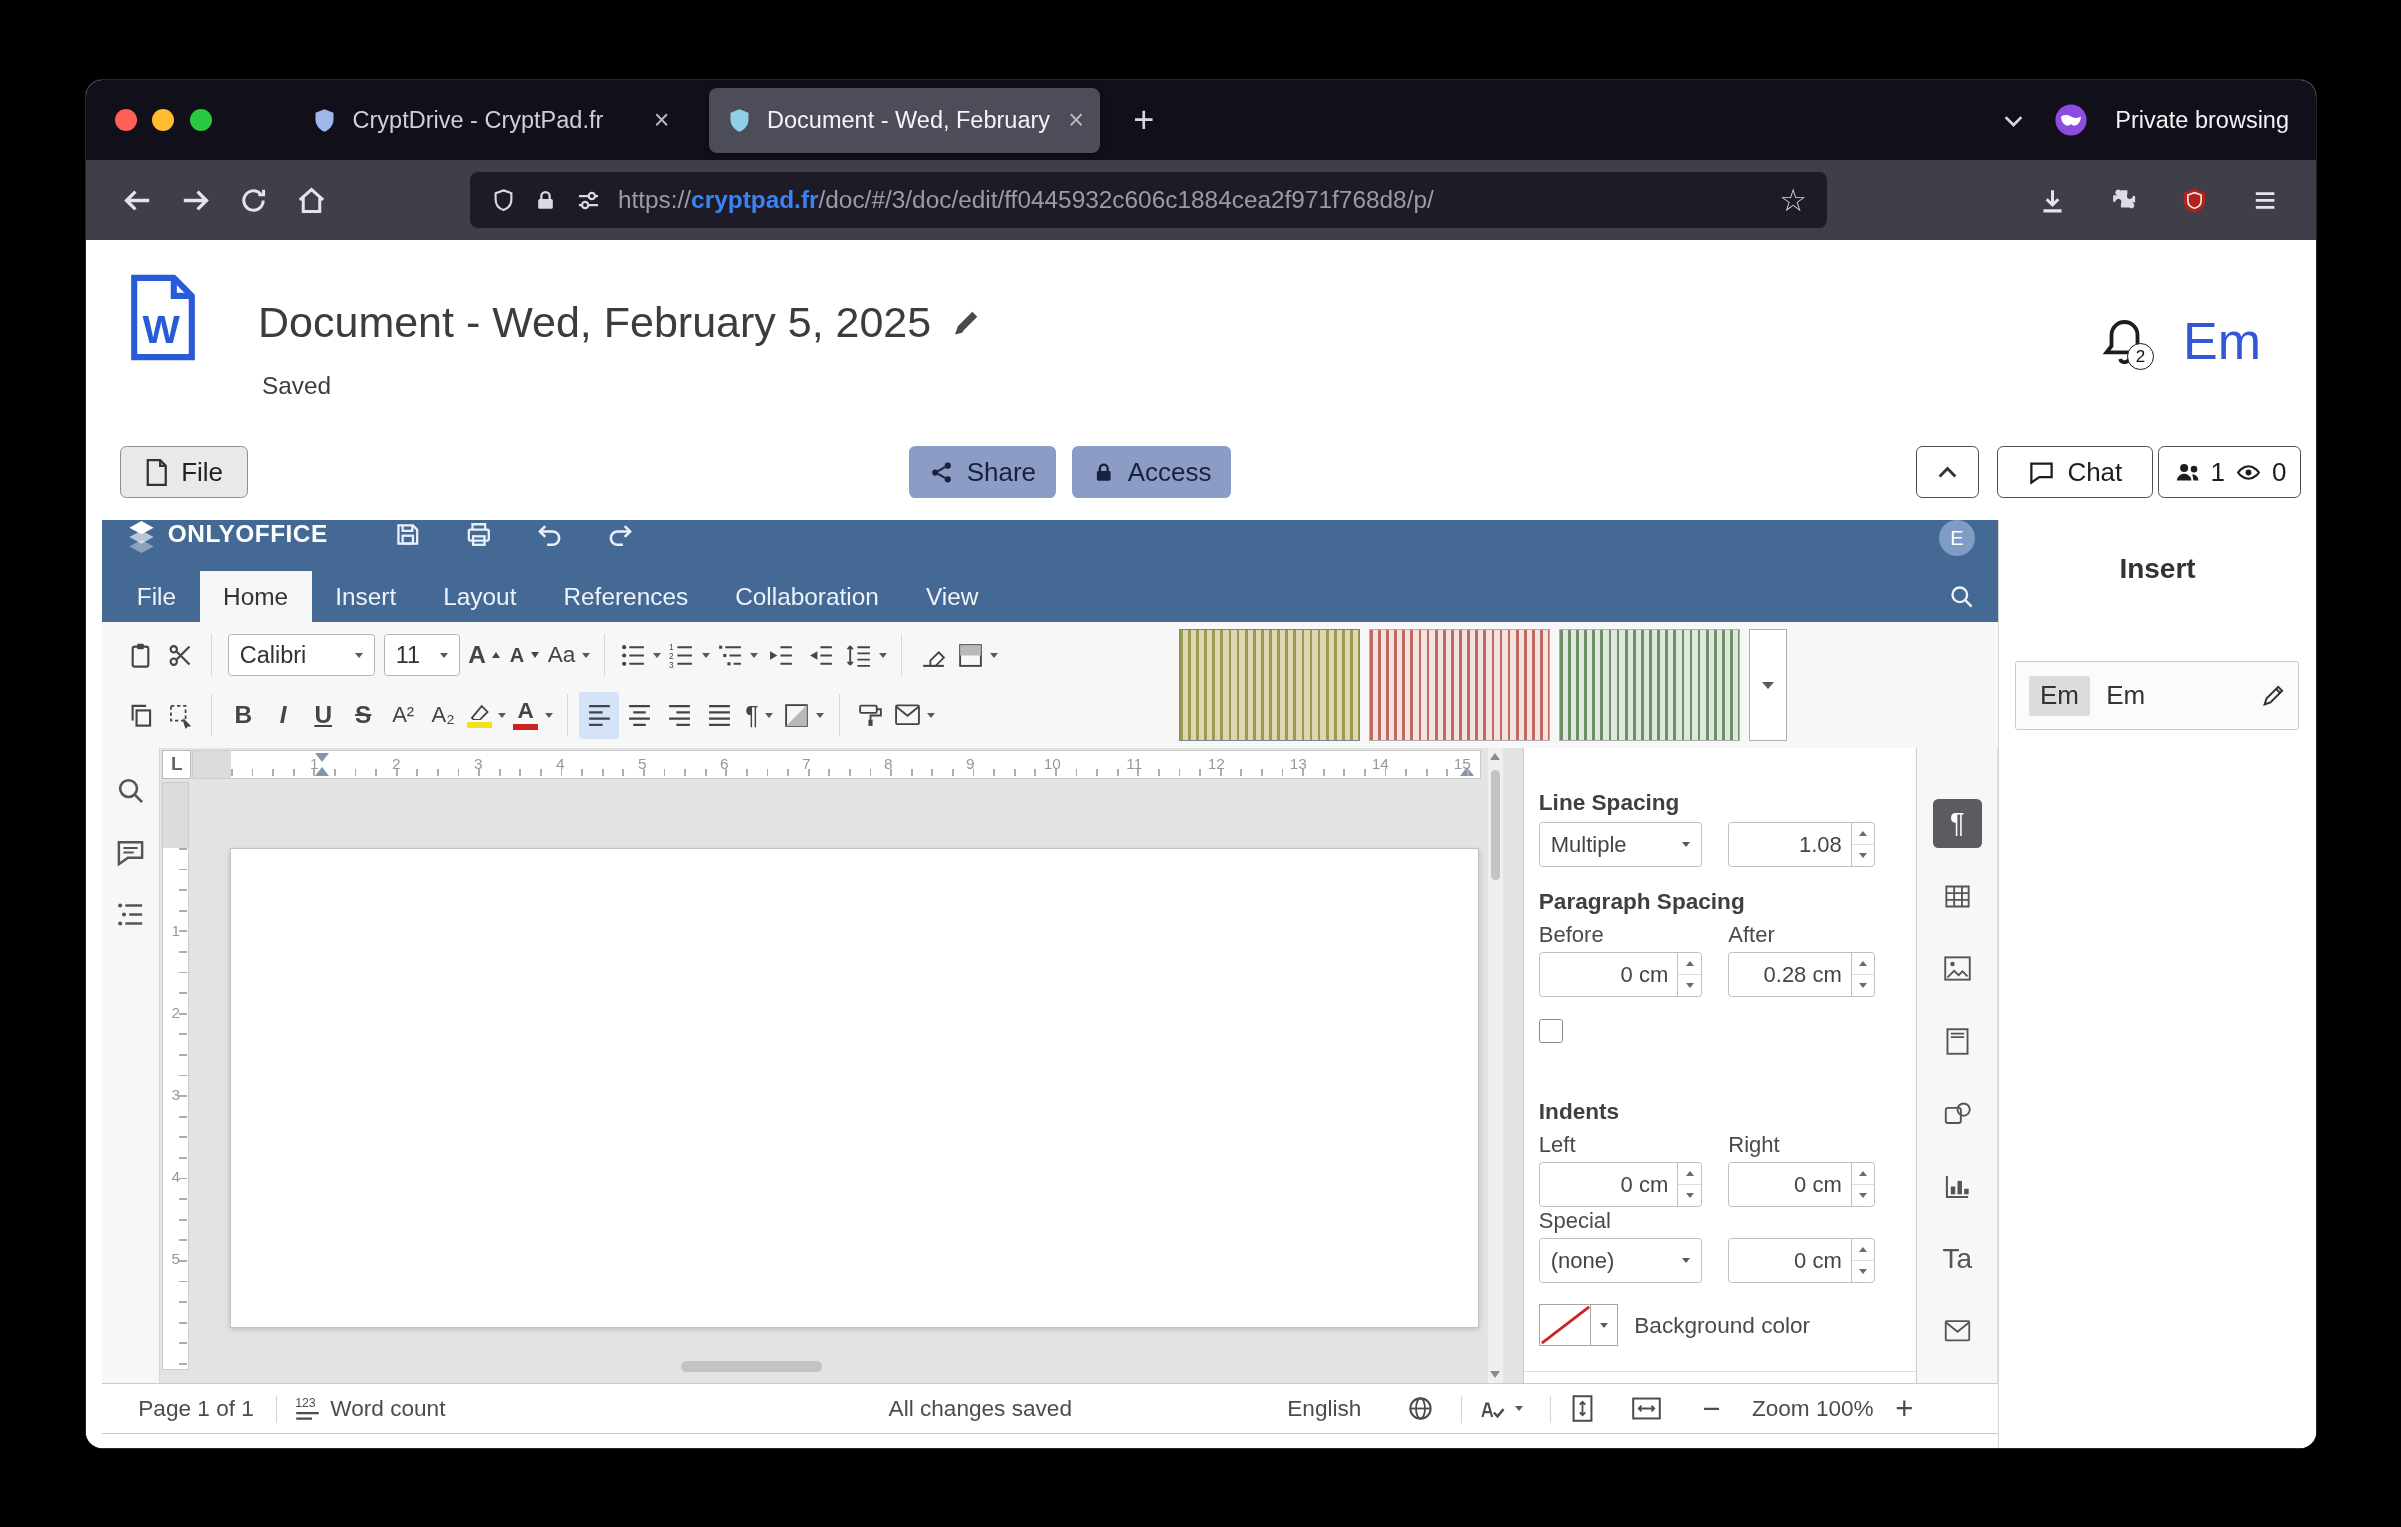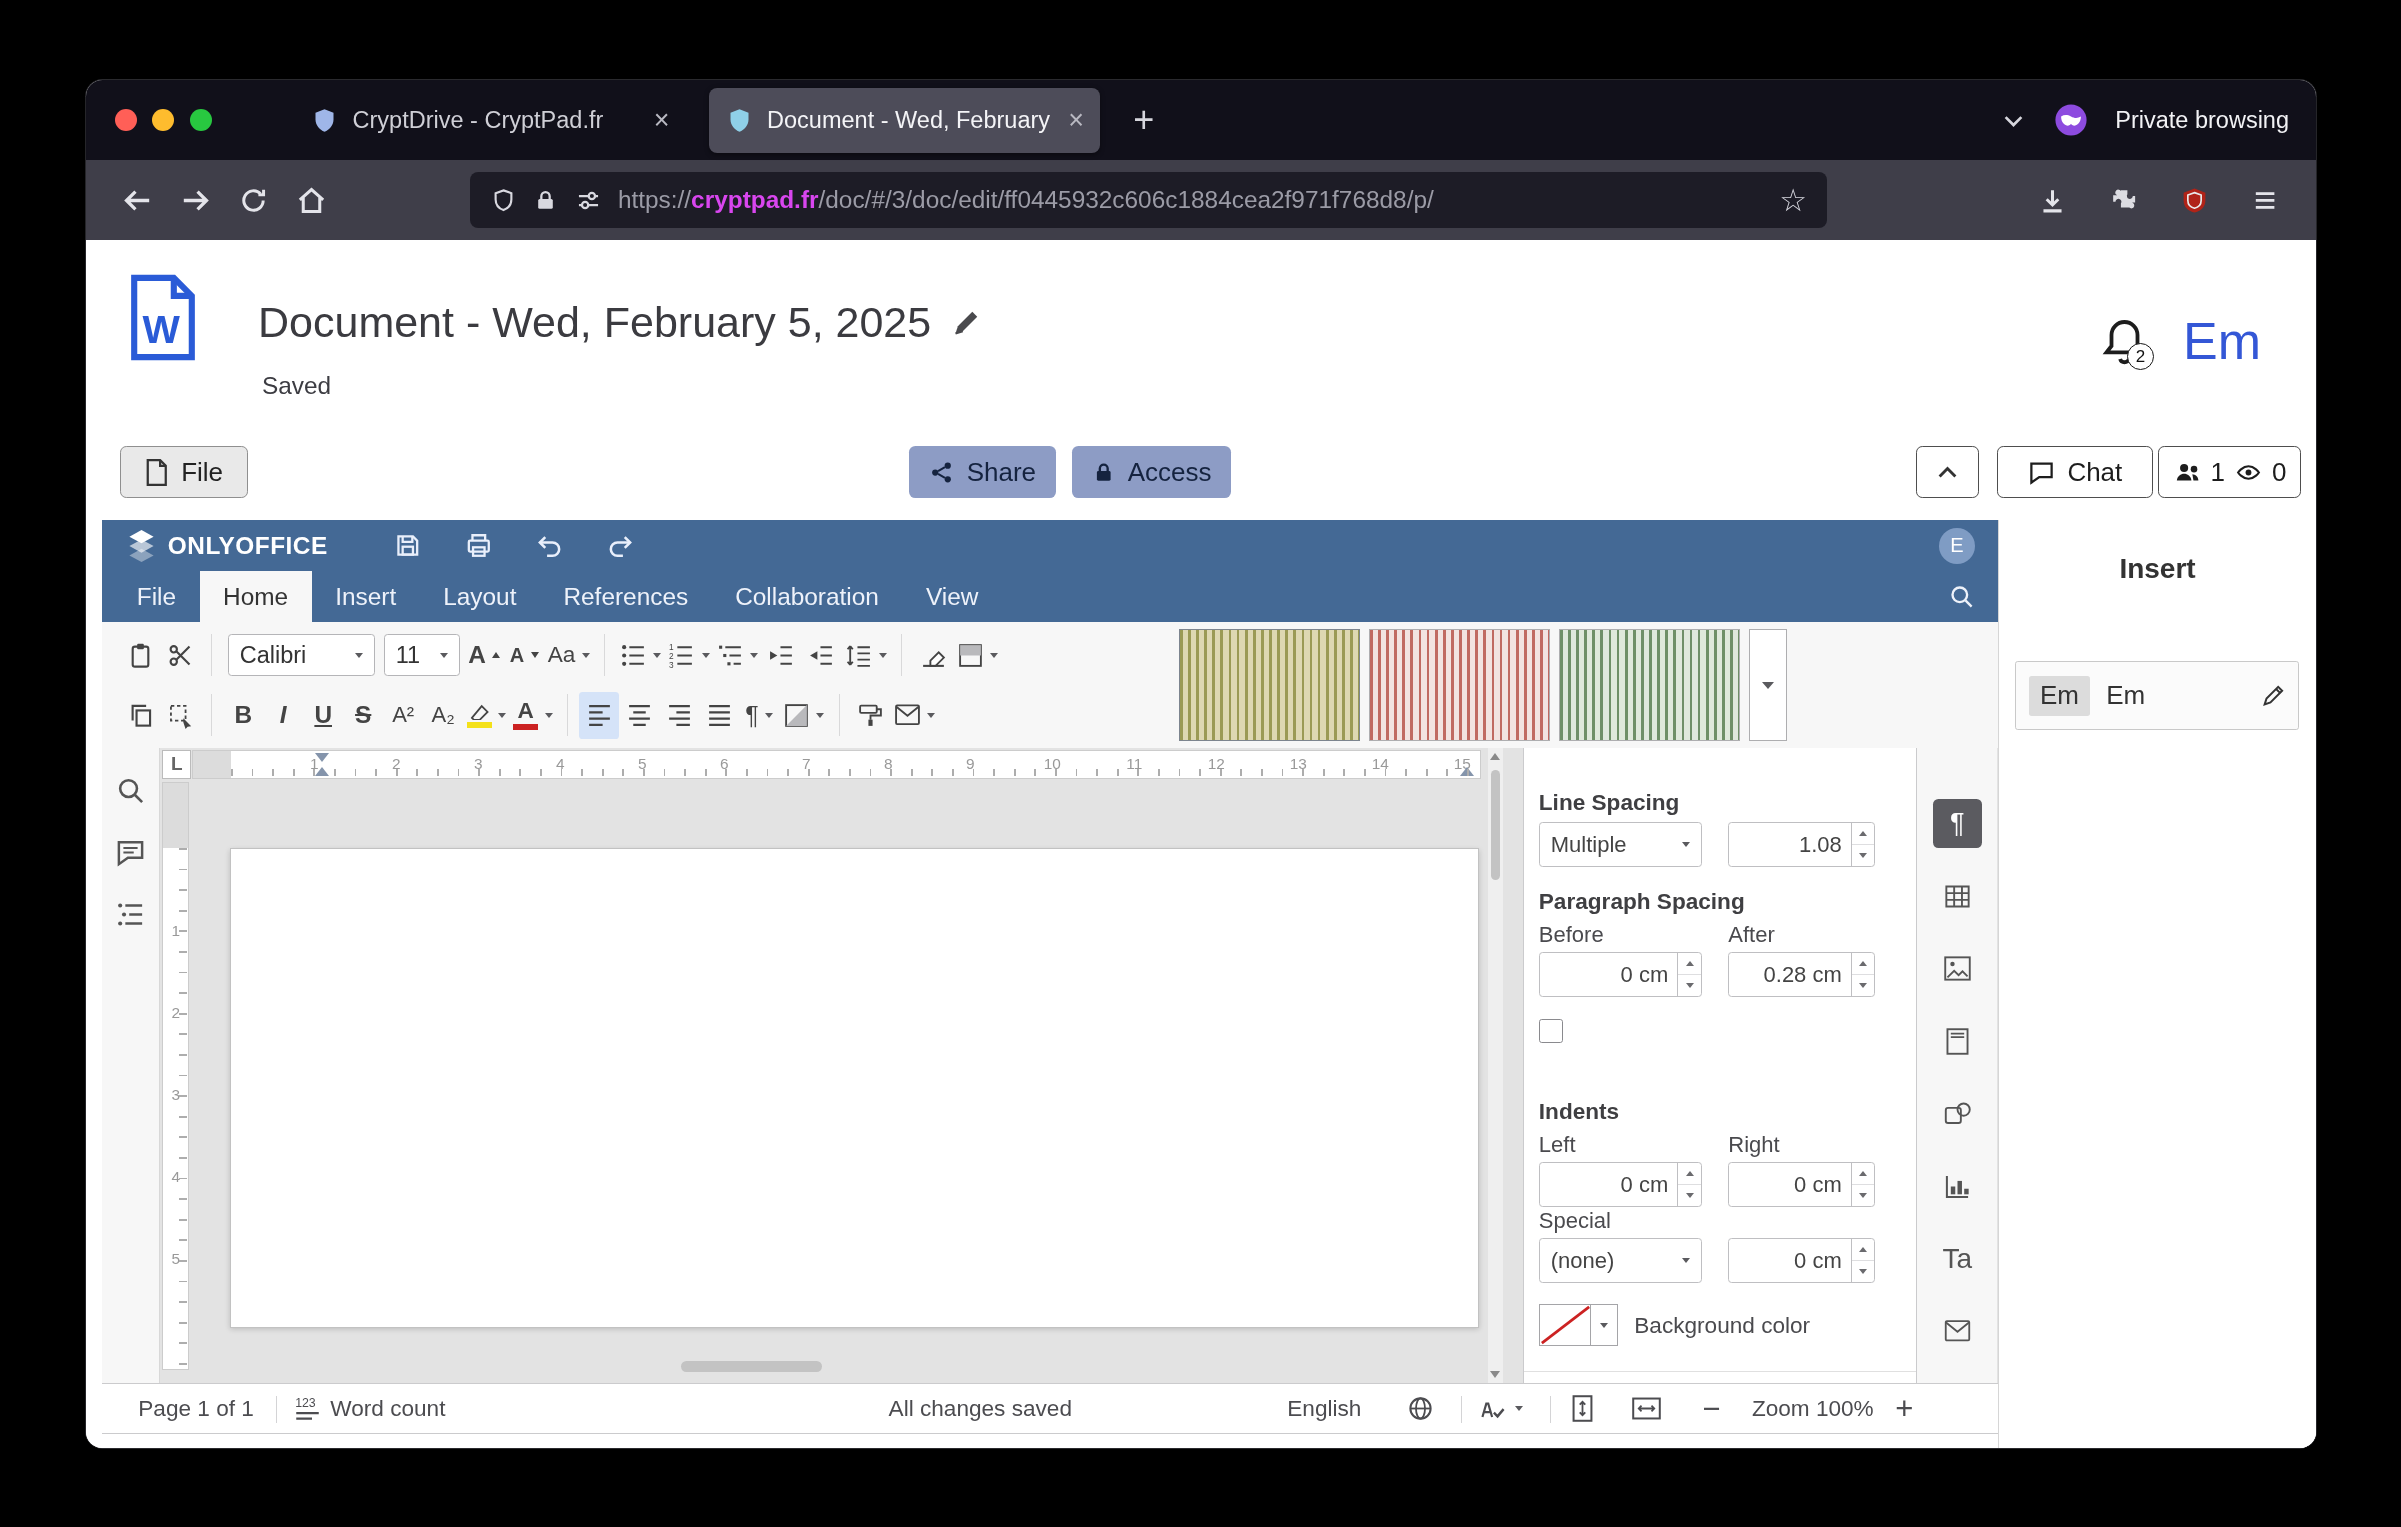--- a/index.html
+++ b/index.html
@@ -22,39 +22,39 @@
   .tab-label { flex:1; white-space:nowrap; overflow:hidden; }
   .tab-close { color:#b9b9c2; font-size:27px; line-height:1; }
   .newtab { font-size:36px; color:#d6d6dd; margin-left:33px; line-height:1; }
   .tabbar-right { margin-left:auto; display:flex; align-items:center; gap:27px; padding-right:27px; }
   .private-label { color:#f2f2f5; font-size:23.5px; }
 
   .navbar { height:80px; background:#3f3e49; display:flex; align-items:center; padding:0 22px; color:#e4e4ea; }
   .navbtn { width:58px; height:54px; display:flex; align-items:center; justify-content:center; border-radius:7.2px; color:#e4e4ea; }
   .urlbar { margin-left:130px; width:1357px; height:56px; background:#1d1c26; border-radius:8.1px; display:flex; align-items:center; padding:0 20px; gap:16.3px; }
   .urltext { font-size:24.4px; color:#9b9ba6; white-space:nowrap; overflow:hidden; flex:1; }
-  .urltext .host { color:#d946ef; font-weight:bold;margin-top:48px; }
+  .urltext .host { color:#3b82f6; font-weight:bold;margin-top:48px; }
   .urlstar { font-size:31px; color:#d5d5dd; }
   .nav-right { margin-left:auto; display:flex; align-items:center; gap:12.7px; }
 
   
   .content { position:relative; height:1209px; background:#fff; color:#333; }
   .doc-title { display:flex; align-items:center; gap:20px; font-size:43px; color:#3b3b40; }
   .saved { font-size:24.4px; color:#3c3c42; }
   .badge { position:absolute; left:27px; top:27px; width:27px; height:27px; border:1.8px solid #161616; border-radius:50%; background:#fff; font-size:17px; display:flex; align-items:center; justify-content:center; color:#111; }
   .em { font-size:52px; font-weight:500; color:#3457d6; }
 
   .cpbtn { position:absolute; height:52px; border-radius:6.3px; display:flex; align-items:center; justify-content:center; gap:12.7px; font-size:26px; }
   .cpbtn.gray { background:#e9e9e9; border:0.9px solid #8f8f8f; color:#222; }
   .cpbtn.slate { background:#8d9cc5; color:#15233f; font-weight:500; }
   .cpbtn.white { background:#fff; border:1.8px solid #4e4e4e; color:#1d1d1d; }
 
   
   .editor { position:absolute; left:16.3px; top:280px; width:1896px; height:914px; font-size:23.5px; }
-  .oohead { height:51px; background:#446995; display:flex; align-items:center; padding:0 23.5px; color:#fff; }
+  .oohead { height:51px; background:#446995; display:flex; align-items:flex-start; padding:0 23.5px; color:#fff; }
   .brand { font-size:24.4px; font-weight:bold; letter-spacing:0.5px; margin-left:11px; }
   .oohead-icons { display:flex; gap:42px; margin-left:65px; color:#e9effb; }
   .ooavatar { margin-left:auto; width:36px; height:36px; border-radius:50%; background:#7f9cc4; color:#fff; font-size:20px; display:flex; align-items:center; justify-content:center; }
   .oomenu { height:51px; background:#446995; display:flex; align-items:center; padding-left:11px; }
   .mitem { padding:0 23.5px; height:51px; line-height:51px; color:#eef2fa; font-size:24.4px; }
   .mitem.active { background:#f7f7f7; color:#333; }
   .oomenu .ico { margin-left:auto; margin-right:23.5px; color:#eef2fa; }
 
   .ootoolbar { height:127px; background:#f7f7f7; border-bottom:0.9px solid #cfcfd0; position:relative; color:#444; }
   .trow { position:absolute; left:0; display:flex; align-items:center; padding-left:18px; height:56px; }

